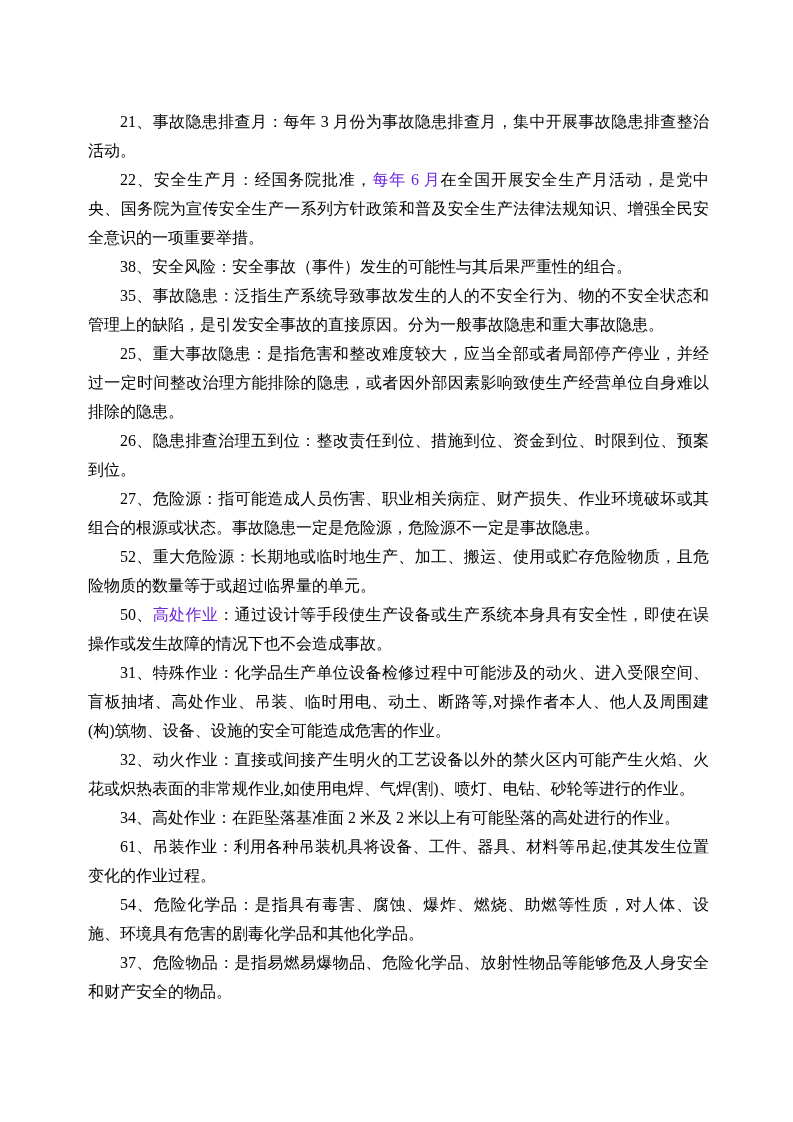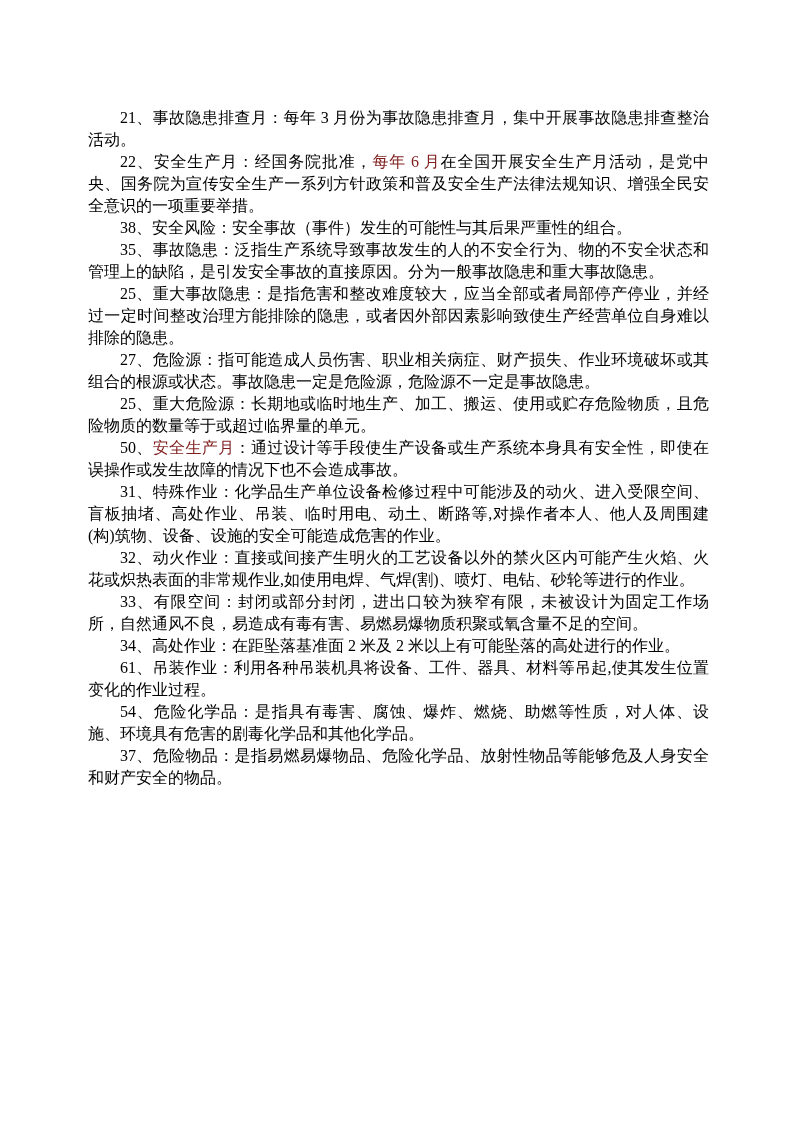--- a/index.html
+++ b/index.html
@@ -15,47 +15,47 @@
   .page {
     box-sizing: border-box;
     width: 793px;
     height: 1122px;
     background: #ffffff;
     padding: 107px 84px 0 88px;
   }
   .doc-body {
     font-family: "Liberation Serif", "DejaVu Serif", serif;
     font-size: 16px;
-    line-height: 22px;
+    line-height: 29px;
     color: #000000;
   }
   .para {
     margin: 0;
     padding: 0;
     text-indent: 2em;
     text-align: justify;
     text-justify: inter-ideograph;
   }
   .run { color: inherit; }
-  .run.red { color: #7f1d1d; }
+  .run.red { color: #6d28d9; }
 </style>
 </head>
 <body>
 
 <div class="page">
   <div class="doc-body">
       <p class="para"><span class="run">21、事故隐患排查月：每年 3 月份为事故隐患排查月，集中开展事故隐患排查整治活动。</span></p>
       <p class="para"><span class="run">22、安全生产月：经国务院批准，</span><span class="run red">每年 6 月</span><span class="run">在全国开展安全生产月活动，是党中央、国务院为宣传安全生产一系列方针政策和普及安全生产法律法规知识、增强全民安全意识的一项重要举措。</span></p>
       <p class="para"><span class="run">38、安全风险：安全事故（事件）发生的可能性与其后果严重性的组合。</span></p>
       <p class="para"><span class="run">35、事故隐患：泛指生产系统导致事故发生的人的不安全行为、物的不安全状态和管理上的缺陷，是引发安全事故的直接原因。分为一般事故隐患和重大事故隐患。</span></p>
       <p class="para"><span class="run">25、重大事故隐患：是指危害和整改难度较大，应当全部或者局部停产停业，并经过一定时间整改治理方能排除的隐患，或者因外部因素影响致使生产经营单位自身难以排除的隐患。</span></p>
+      <p class="para"><span class="run">26、隐患排查治理五到位：整改责任到位、措施到位、资金到位、时限到位、预案到位。</span></p>
       <p class="para"><span class="run">27、危险源：指可能造成人员伤害、职业相关病症、财产损失、作业环境破坏或其组合的根源或状态。事故隐患一定是危险源，危险源不一定是事故隐患。</span></p>
-      <p class="para"><span class="run">25、重大危险源：长期地或临时地生产、加工、搬运、使用或贮存危险物质，且危险物质的数量等于或超过临界量的单元。</span></p>
-      <p class="para"><span class="run">50、</span><span class="run red">安全生产月</span><span class="run">：通过设计等手段使生产设备或生产系统本身具有安全性，即使在误操作或发生故障的情况下也不会造成事故。</span></p>
+      <p class="para"><span class="run">52、重大危险源：长期地或临时地生产、加工、搬运、使用或贮存危险物质，且危险物质的数量等于或超过临界量的单元。</span></p>
+      <p class="para"><span class="run">50、</span><span class="run red">高处作业</span><span class="run">：通过设计等手段使生产设备或生产系统本身具有安全性，即使在误操作或发生故障的情况下也不会造成事故。</span></p>
       <p class="para"><span class="run">31、特殊作业：化学品生产单位设备检修过程中可能涉及的动火、进入受限空间、盲板抽堵、高处作业、吊装、临时用电、动土、断路等,对操作者本人、他人及周围建(构)筑物、设备、设施的安全可能造成危害的作业。</span></p>
       <p class="para"><span class="run">32、动火作业：直接或间接产生明火的工艺设备以外的禁火区内可能产生火焰、火花或炽热表面的非常规作业,如使用电焊、气焊(割)、喷灯、电钻、砂轮等进行的作业。</span></p>
-      <p class="para"><span class="run">33、有限空间：封闭或部分封闭，进出口较为狭窄有限，未被设计为固定工作场所，自然通风不良，易造成有毒有害、易燃易爆物质积聚或氧含量不足的空间。</span></p>
       <p class="para"><span class="run">34、高处作业：在距坠落基准面 2 米及 2 米以上有可能坠落的高处进行的作业。</span></p>
       <p class="para"><span class="run">61、吊装作业：利用各种吊装机具将设备、工件、器具、材料等吊起,使其发生位置变化的作业过程。</span></p>
       <p class="para"><span class="run">54、危险化学品：是指具有毒害、腐蚀、爆炸、燃烧、助燃等性质，对人体、设施、环境具有危害的剧毒化学品和其他化学品。</span></p>
       <p class="para"><span class="run">37、危险物品：是指易燃易爆物品、危险化学品、放射性物品等能够危及人身安全和财产安全的物品。</span></p>
     </div>
 </div>
 
 </body></html>

